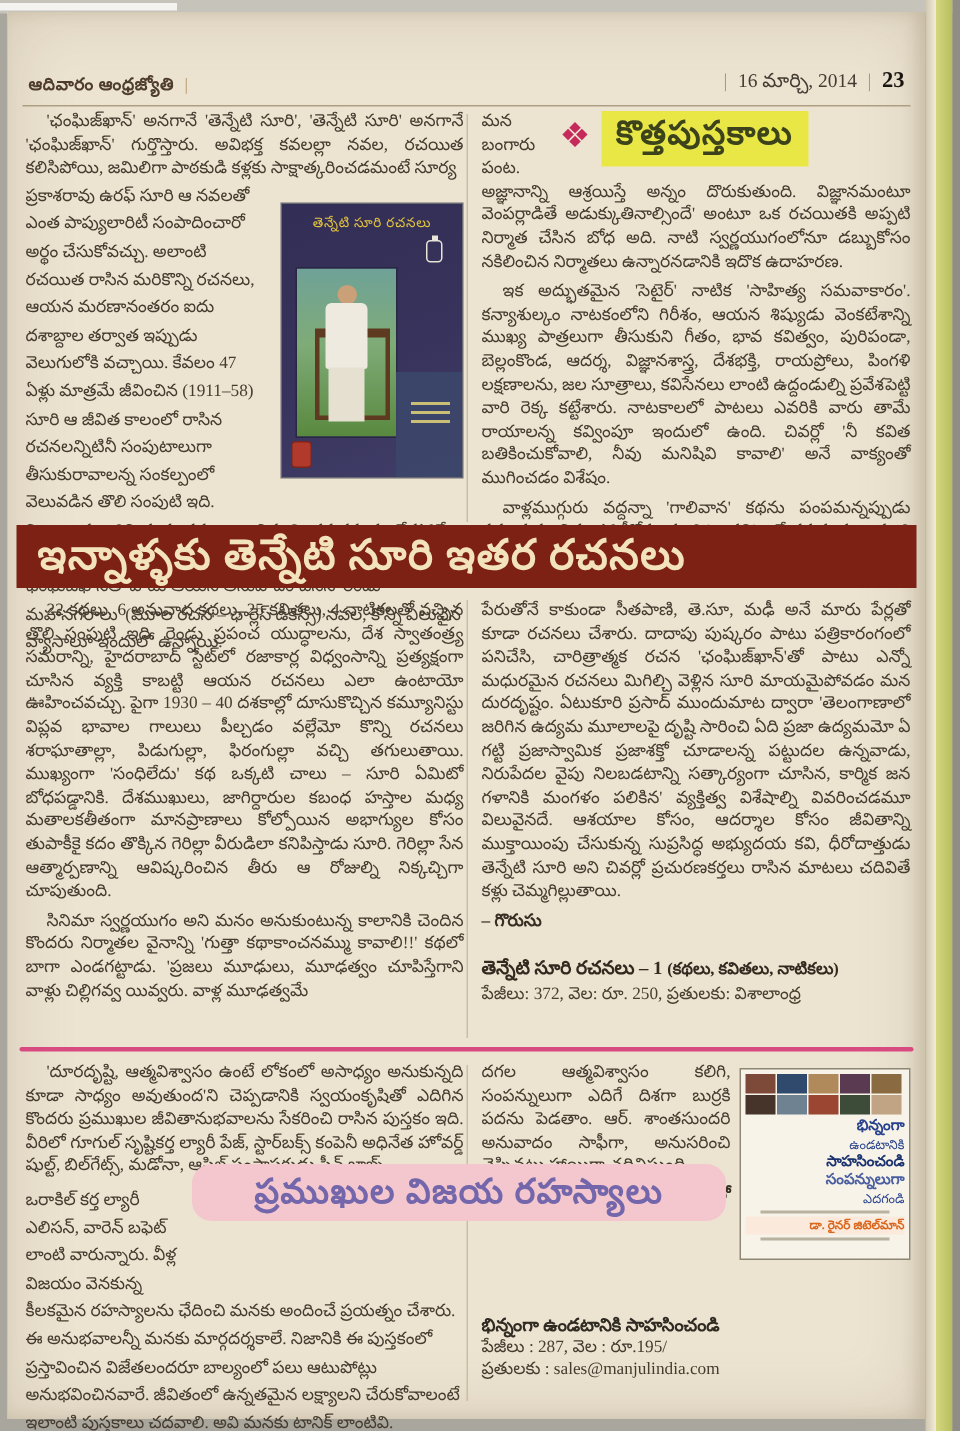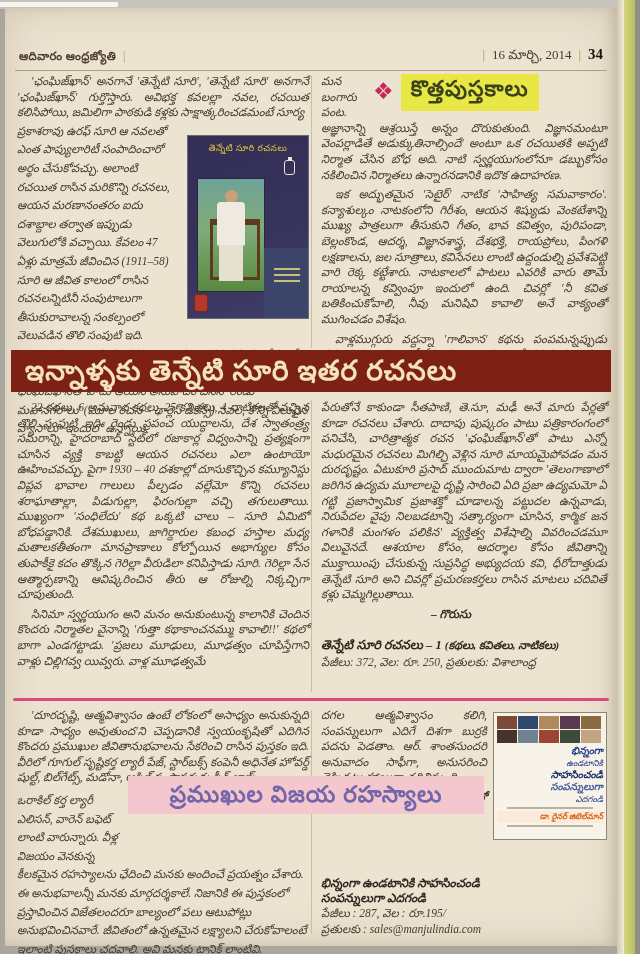--- a/index.html
+++ b/index.html
@@ -28,21 +28,21 @@
   .v3{left:306px;top:702px;height:224px;}
 
   .col{position:absolute;}
   .top-left{left:12px;top:66px;width:292px;height:276px;}
   .top-right{left:316px;top:66px;width:286px;height:276px;}
   .mid-left{left:12px;top:392px;width:292px;height:294px;}
   .mid-right{left:316px;top:392px;width:286px;height:294px;}
   .bot-left{left:12px;top:700px;width:292px;height:232px;}
   .bot-right{left:316px;top:700px;width:286px;height:232px;}
 
-  p,.justify{font-size:11.5px;line-height:15.6px;text-align:justify;color:#453b2f;margin:0 0 4px 0;font-style:italic;}
+  p,.justify{font-size:11.5px;line-height:15.6px;text-align:justify;color:#453b2f;margin:0 0 4px 0;}
   .indent{text-indent:14px;}
   .lead{margin-bottom:0;}
 
   
   .nb-banner{float:right;width:234px;height:38px;margin:0 0 6px 8px;white-space:nowrap;}
   .diamond{font-family:"DejaVu Sans",sans-serif;font-size:23px;color:#c62a5b;
            vertical-align:top;line-height:34px;margin-right:7px;}
   .nb-title{display:inline-block;background:#e9e746;padding:2px 10px 4px;font-size:22px;
             font-weight:bold;color:#3c431b;letter-spacing:1px;}
 
@@ -64,27 +64,27 @@
   .cover-band{position:absolute;right:0;top:112px;width:44px;height:70px;background:#3c476b;opacity:.85;}
   .cover-lines{position:absolute;right:8px;top:128px;width:26px;}
   .cover-lines div{height:2px;background:#cabf74;margin:4px 0;}
   .cover-emblem{position:absolute;left:6px;bottom:6px;width:12px;height:16px;background:#b23a2c;
                 border:1px solid #7e241a;border-radius:3px;}
 
   .red-banner{position:absolute;left:6px;top:342px;width:600px;height:42px;background:#7c2113;}
   .red-banner span{display:block;font-size:28px;font-weight:bold;color:#f3e3bd;line-height:42px;
                    padding-left:14px;letter-spacing:1px;}
 
-  .sign{text-align:center;font-weight:bold;color:#382e23;padding-right:26px;margin-top:2px;}
+  .sign{text-align:left;font-weight:bold;color:#382e23;padding-right:26px;margin-top:2px;}
   .bookline{font-weight:bold;font-size:12.5px;color:#33291f;margin:16px 0 1px 0;text-align:left;}
   .bl-suffix{font-size:11px;}
   .bookmeta{font-size:11.5px;color:#4a3e30;text-align:left;}
 
   .pink-rule{position:absolute;left:8px;top:690px;width:596px;height:3px;background:#d74b80;border-radius:2px;}
-  .pink-headline{position:absolute;left:123px;top:768px;width:356px;height:38px;background:#f3c7cd;}
+  .pink-headline{position:absolute;left:123px;top:768px;width:356px;height:38px;background:#f3c7cd;border-radius:13px;}
   .pink-headline span{display:block;text-align:center;font-size:23px;font-weight:bold;
                       color:#7366ab;line-height:38px;letter-spacing:1px;}
   .spacer{float:right;width:182px;height:64px;}
 
   
   .ad-box{float:right;width:114px;height:128px;margin:4px 0 6px 6px;background:#f7f3e8;
           border:1px solid #8d8674;padding:3px;box-sizing:border-box;}
   .faces{display:flex;flex-wrap:wrap;gap:1px;margin-bottom:2px;}
   .face{width:20px;height:13px;}
   .face:nth-child(1){background:#7d4a3a;}.face:nth-child(2){background:#304a6e;}
@@ -110,21 +110,21 @@
 
 <div class="top-edge"></div>
 <div class="corner-white"></div>
 
 <div class="paper">
 
   <div class="masthead-left">
     <span>ఆదివారం ఆంధ్రజ్యోతి</span><span class="sep">|</span>
   </div>
   <div class="masthead-right">
-    <span class="sep">|</span><span>16 మార్చి, 2014</span><span class="sep">|</span><span class="pagenum">34</span>
+    <span class="sep">|</span><span>16 మార్చి, 2014</span><span class="sep">|</span><span class="pagenum">23</span>
   </div>
   <div class="masthead-rule"></div>
 
   <div class="vdiv v1"></div>
   <div class="vdiv v2"></div>
   <div class="vdiv v3"></div>
 
   <div class="col top-left">
     <p class="lead indent">'ఛంఘిజ్‌ఖాన్' అనగానే 'తెన్నేటి సూరి', 'తెన్నేటి సూరి' అనగానే 'ఛంఘిజ్‌ఖాన్' గుర్తొస్తారు. అవిభక్త కవలల్లా నవల, రచయిత కలిసిపోయి, జమిలిగా పాఠకుడి కళ్లకు సాక్షాత్కరించడమంటే సూర్య</p>
     <div>
@@ -205,21 +205,20 @@
       <p class="ad-l4">సంపన్నులుగా</p>
       <p class="ad-l5">ఎదగండి</p>
       <div class="ad-tiny"></div>
       <p class="ad-author">డా. రైనర్ జిటెల్‌మాన్</p>
       <div class="ad-tiny"></div>
     </div>
     <p>దగల ఆత్మవిశ్వాసం కలిగి, సంపన్నులుగా ఎదిగే దిశగా బుర్రకి పదను పెడతాం. ఆర్. శాంతసుందరి అనువాదం సాఫీగా, అనుసరించి చెప్పినట్టు హాయిగా చదివిస్తుంది.</p>
     <p class="sign2">– తహిరో</p>
     <div class="bookinfo2">
       <p class="b-bold">భిన్నంగా ఉండటానికి సాహసించండి</p>
-      <p class="b-bold">సంపన్నులుగా ఎదగండి</p>
       <p>పేజీలు : 287, వెల : రూ.195/</p>
       <p>ప్రతులకు : sales@manjulindia.com</p>
     </div>
   </div>
 
   <div class="pink-headline">
     <span>ప్రముఖుల విజయ రహస్యాలు</span>
   </div>
 
 </div>

